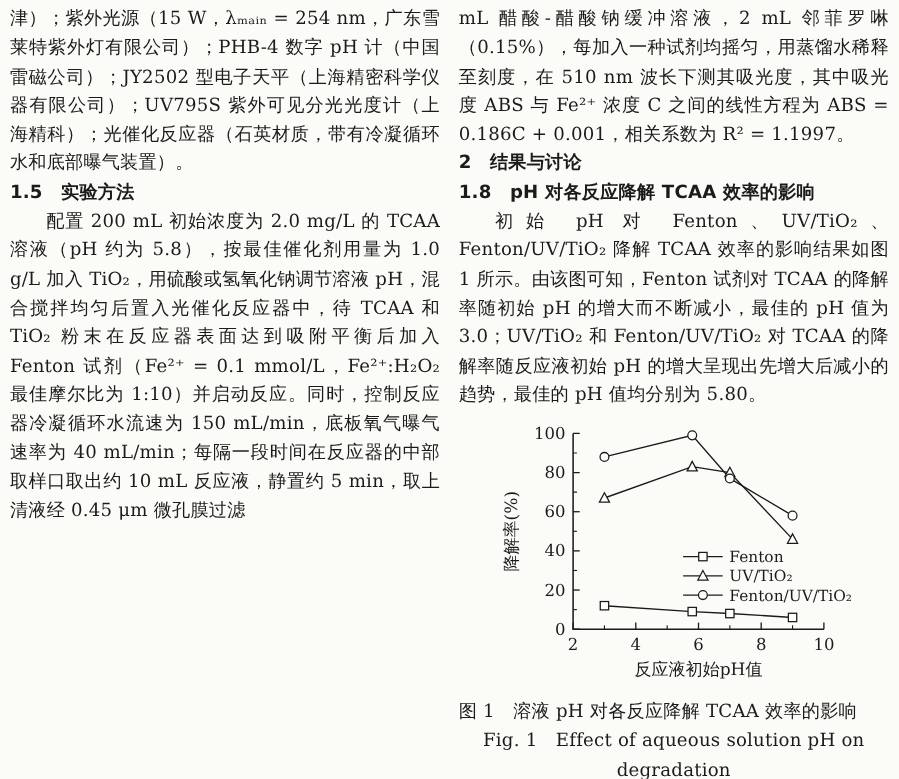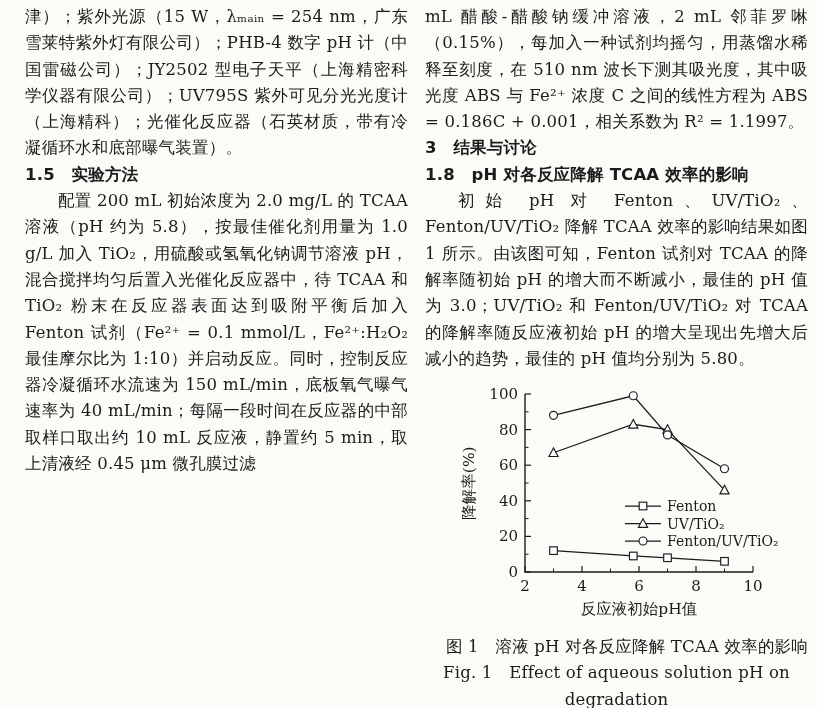--- a/index.html
+++ b/index.html
@@ -6,21 +6,21 @@
   body{
     width:817px;height:708px;
     background:#fbfbf8;
     color:#1b1b1b;
     font-family:"DejaVu Serif","Liberation Serif",serif;
     overflow:hidden;
   }
   .page{
     display:flex;
     gap:17px;
-    padding:4px 9px 0 25px;
+    padding:4px 9px 0 9px;
     box-sizing:border-box;
     width:817px;height:708px;
   }
   .col{
     width:391px;
     text-align:justify;
   }
   .col p{
     margin:0;
     font-size:16.5px;
@@ -47,21 +47,21 @@
     text-align:center;
   }
   .chart-wrap{
     display:inline-block;
     margin-left:10px;
   }
   .cap-zh{
     font-size:15px;
     line-height:21px;
     margin:3px 0 0 0;
-    text-align:right;
+    text-align:left;
   }
   .cap-en{
     font-size:14.5px;
     line-height:21px;
     margin:0;
     text-align:center;
   }
   svg text{
     font-family:"DejaVu Serif","Liberation Serif",serif;
     fill:#1b1b1b;
@@ -76,21 +76,21 @@
 <div class="page">
 
   <div class="col">
     <p>津）；紫外光源（15 W，λₘₐᵢₙ = 254 nm，广东雪莱特紫外灯有限公司）；PHB-4 数字 pH 计（中国雷磁公司）；JY2502 型电子天平（上海精密科学仪器有限公司）；UV795S 紫外可见分光光度计（上海精科）；光催化反应器（石英材质，带有冷凝循环水和底部曝气装置）。</p>
     <p class="h-small">1.5　实验方法</p>
     <p class="indent">配置 200 mL 初始浓度为 2.0 mg/L 的 TCAA 溶液（pH 约为 5.8），按最佳催化剂用量为 1.0 g/L 加入 TiO₂，用硫酸或氢氧化钠调节溶液 pH，混合搅拌均匀后置入光催化反应器中，待 TCAA 和 TiO₂ 粉末在反应器表面达到吸附平衡后加入 Fenton 试剂（Fe²⁺ = 0.1 mmol/L，Fe²⁺:H₂O₂ 最佳摩尔比为 1:10）并启动反应。同时，控制反应器冷凝循环水流速为 150 mL/min，底板氧气曝气速率为 40 mL/min；每隔一段时间在反应器的中部取样口取出约 10 mL 反应液，静置约 5 min，取上清液经 0.45 μm 微孔膜过滤</p>
   </div>
 
   <div class="col">
     <p>mL 醋酸-醋酸钠缓冲溶液，2 mL 邻菲罗啉（0.15%），每加入一种试剂均摇匀，用蒸馏水稀释至刻度，在 510 nm 波长下测其吸光度，其中吸光度 ABS 与 Fe²⁺ 浓度 C 之间的线性方程为 ABS = 0.186C + 0.001，相关系数为 R² = 1.1997。</p>
-    <p class="h-big">3　结果与讨论</p>
+    <p class="h-big">2　结果与讨论</p>
     <p class="h-small">1.8　pH 对各反应降解 TCAA 效率的影响</p>
     <p class="indent">初始 pH 对 Fenton、UV/TiO₂、Fenton/UV/TiO₂ 降解 TCAA 效率的影响结果如图 1 所示。由该图可知，Fenton 试剂对 TCAA 的降解率随初始 pH 的增大而不断减小，最佳的 pH 值为 3.0；UV/TiO₂ 和 Fenton/UV/TiO₂ 对 TCAA 的降解率随反应液初始 pH 的增大呈现出先增大后减小的趋势，最佳的 pH 值均分别为 5.80。</p>
 
     <div class="figure">
       <div class="chart-wrap"><svg width="330" height="250" viewBox="0 0 330 250" xmlns="http://www.w3.org/2000/svg">
             <polyline points="68,14 68,192 296,192" fill="none" stroke="#1b1b1b" stroke-width="1.4"></polyline>
             <line x1="68" y1="192" x2="68" y2="186" stroke="#1b1b1b" stroke-width="1.2"></line>
             <text x="68" y="211" text-anchor="middle" class="tick">2</text>
             <line x1="125" y1="192" x2="125" y2="186" stroke="#1b1b1b" stroke-width="1.2"></line>
             <text x="125" y="211" text-anchor="middle" class="tick">4</text>

